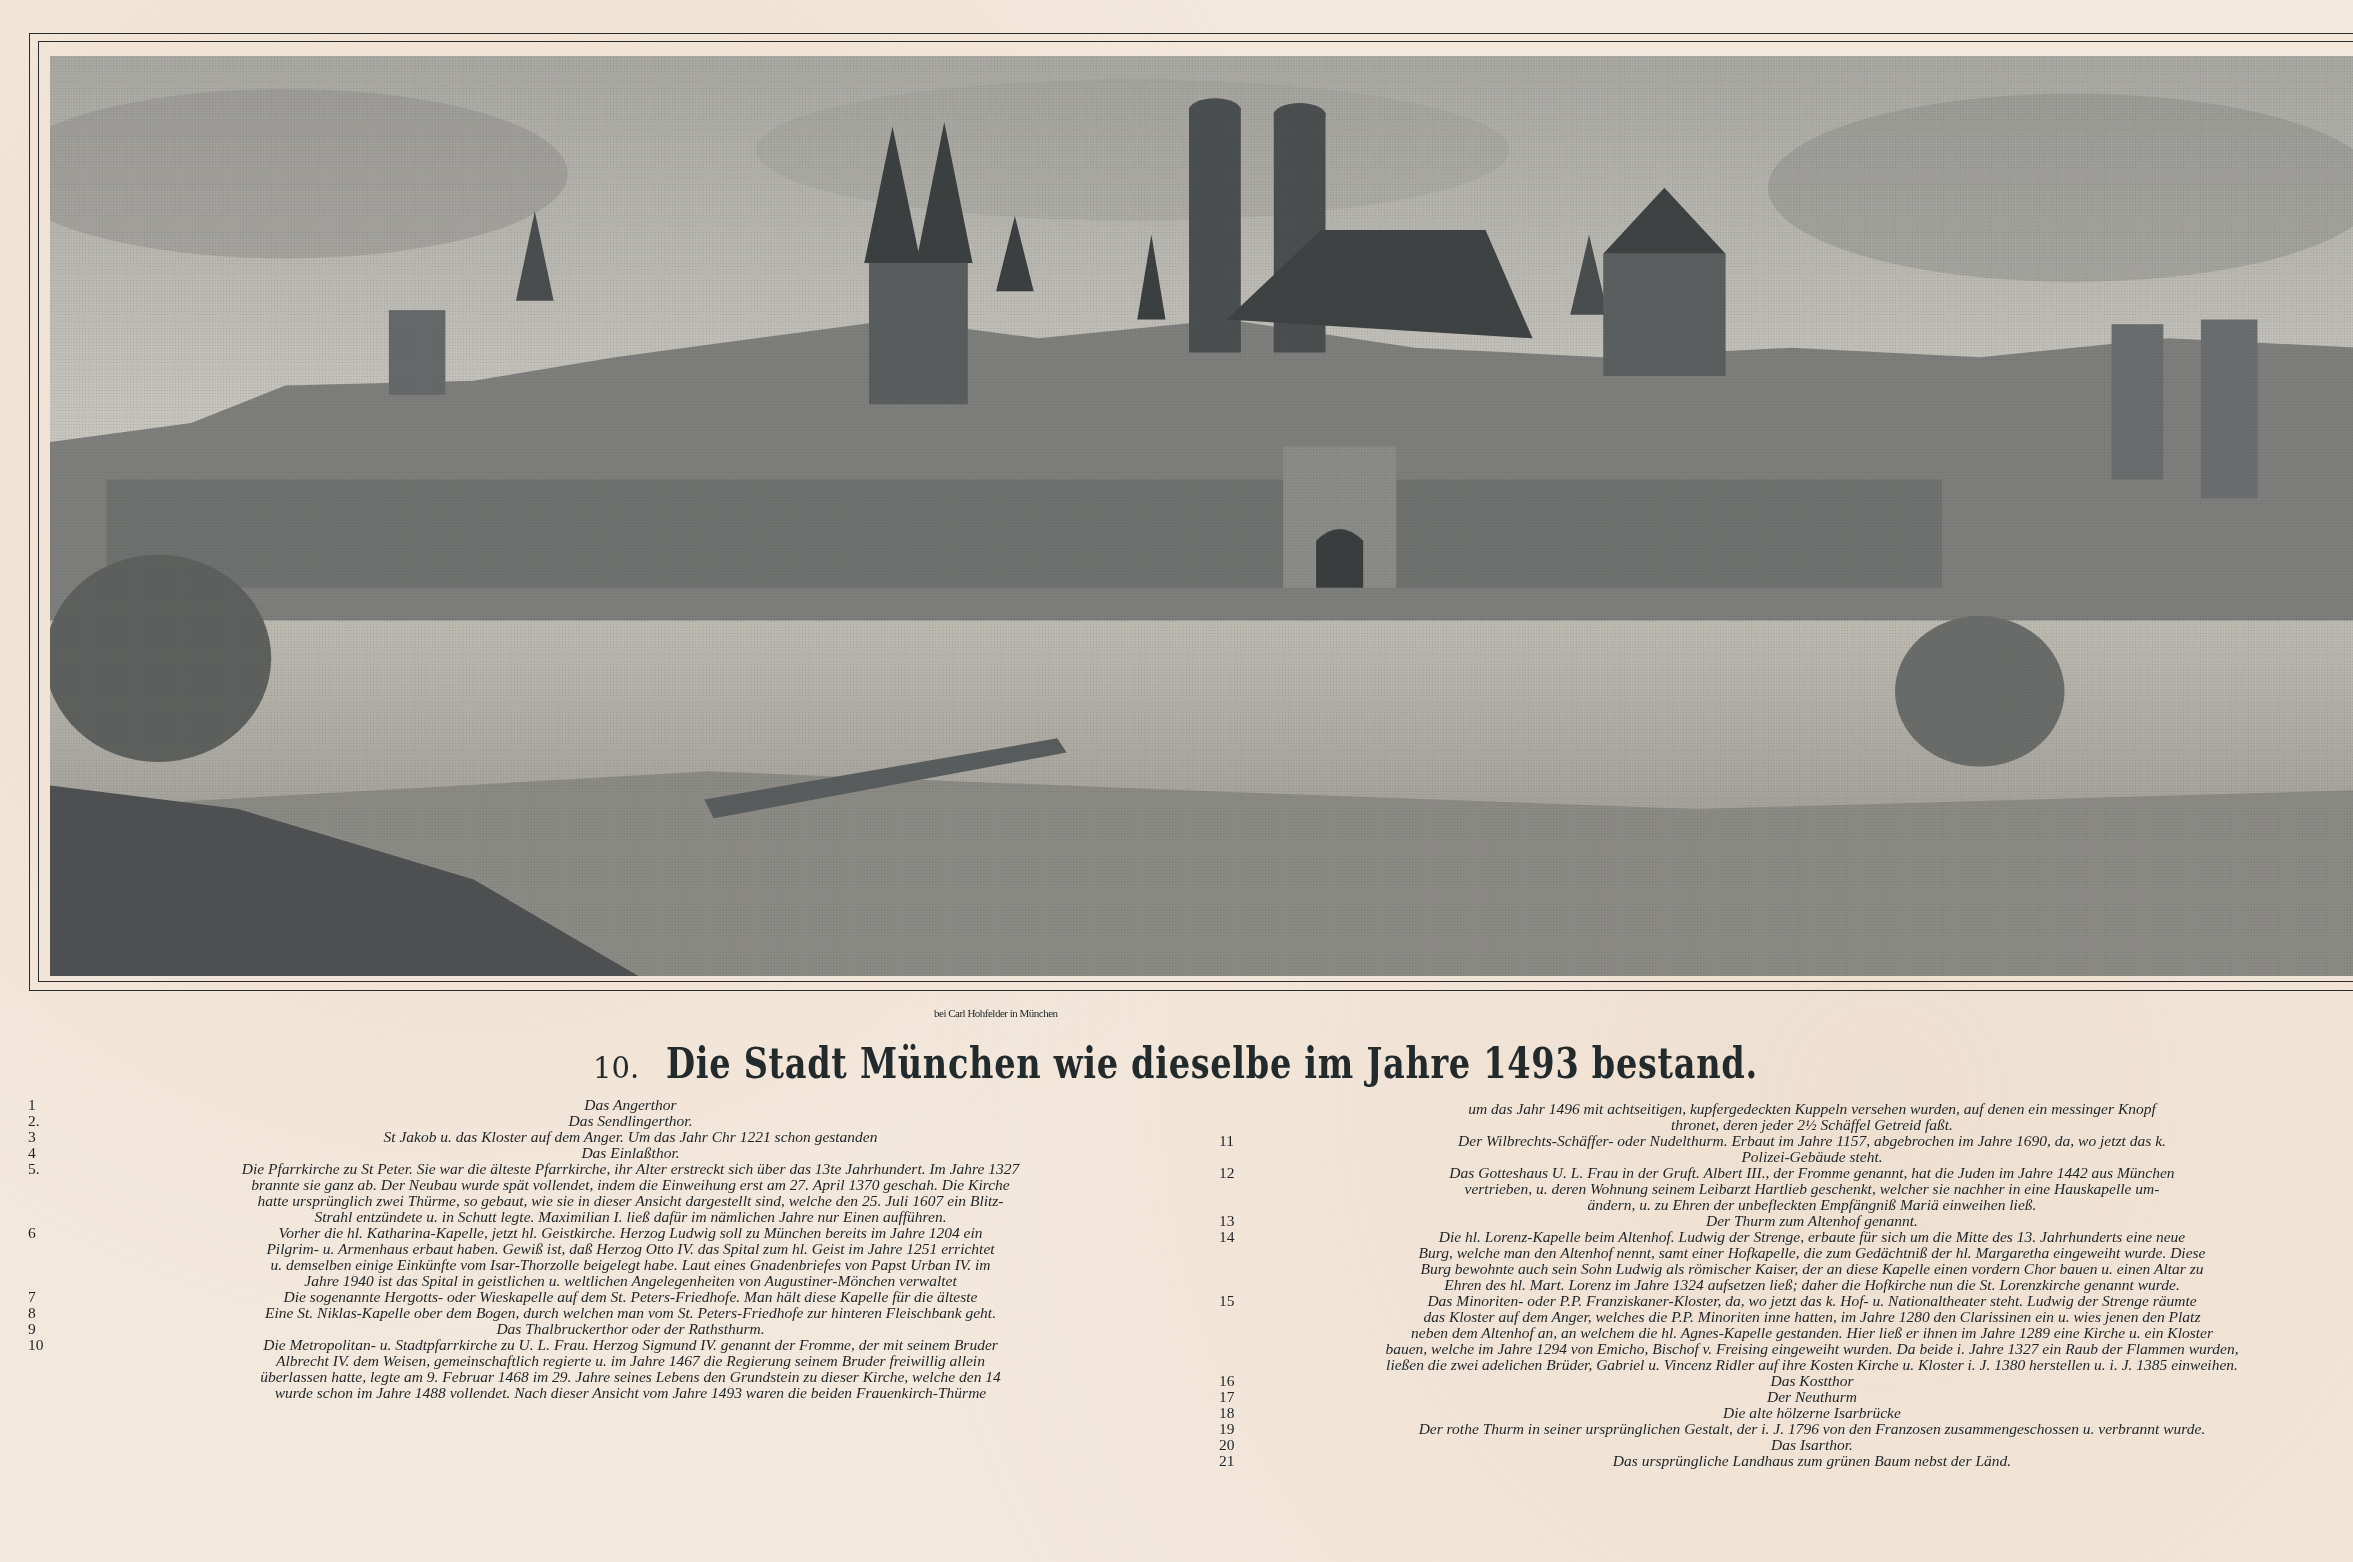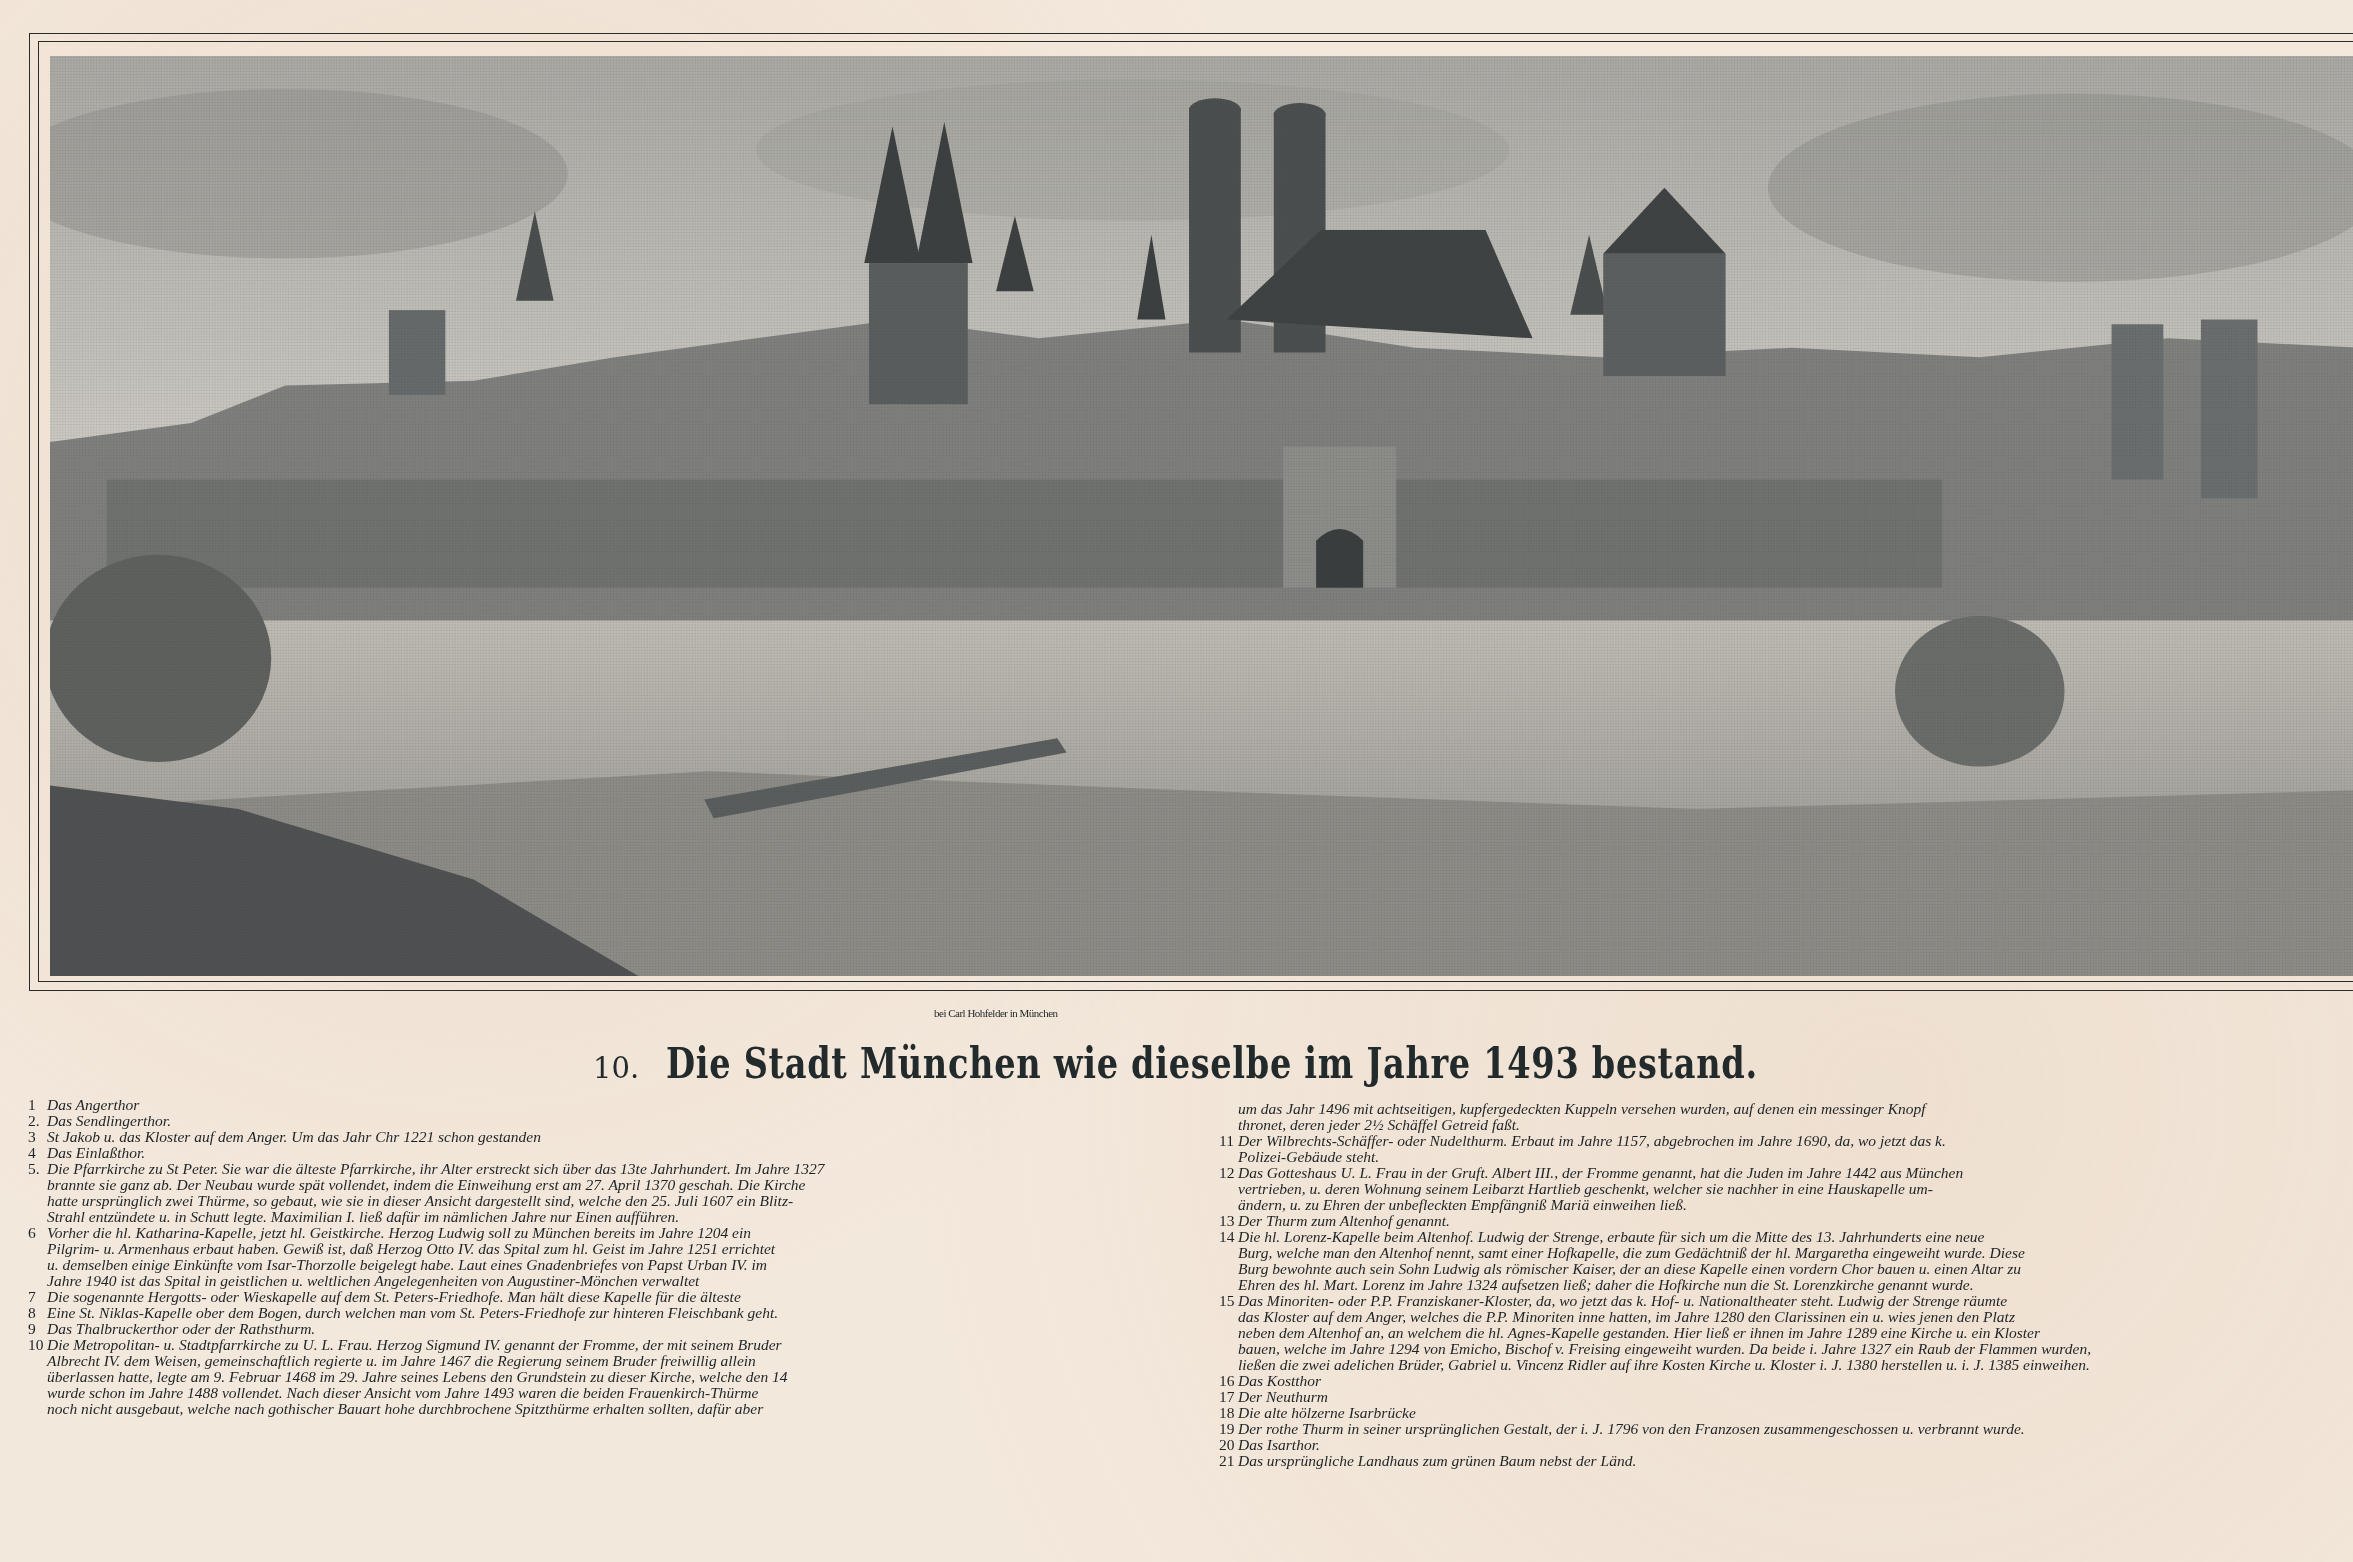--- a/index.html
+++ b/index.html
@@ -20,21 +20,21 @@
   .artwork svg { width:100%; height:100%; display:block; }
   .publisher { position:absolute; left:934px; top:1007px; font-size:11px; font-family:"Liberation Serif", serif; letter-spacing:-0.5px; }
   .title-row { position:absolute; left:593px; top:1038px; white-space:nowrap; display:flex; align-items:baseline; gap:27px; }
   .title-num { font-size:29px; font-family:"DejaVu Serif", serif; }
   .title-text { font-size:43px; font-weight:bold; font-family:"DejaVu Serif", serif; letter-spacing:0.9px; transform:scaleX(0.78); transform-origin:left; display:inline-block; }
   .legend { position:absolute; top:1097px; font-family:"Liberation Serif", serif; font-style:italic; font-size:15.5px; line-height:16px; color:#1e2326; }
   .legend.left { left:28px; width:1186px; }
   .legend.right { left:1219px; top:1101px; width:1167px; }
   .entry { display:flex; }
   .entry .num { width:19px; flex:none; font-style:normal; }
-  .entry .txt { flex:1; white-space:pre-wrap; }
+  .entry .txt { flex:1; white-space:pre-wrap;text-align:center; }
 </style>
 </head>
 <body>
 
 <div class="frame-outer"></div>
 <div class="frame-inner"></div>
 
 <div class="artwork">
   <svg viewBox="0 0 4910 1955" preserveAspectRatio="none">
     <defs>
@@ -178,24 +178,20 @@
       <span class="txt">Albrecht IV. dem Weisen, gemeinschaftlich regierte u. im Jahre 1467 die Regierung seinem Bruder freiwillig allein</span>
     </div>
     <div class="entry">
       <span class="num"></span>
       <span class="txt">überlassen hatte, legte am 9. Februar 1468 im 29. Jahre seines Lebens den Grundstein zu dieser Kirche, welche den 14</span>
     </div>
     <div class="entry">
       <span class="num"></span>
       <span class="txt">wurde schon im Jahre 1488 vollendet. Nach dieser Ansicht vom Jahre 1493 waren die beiden Frauenkirch-Thürme</span>
     </div>
-    <div class="entry">
-      <span class="num"></span>
-      <span class="txt">noch nicht ausgebaut, welche nach gothischer Bauart hohe durchbrochene Spitzthürme erhalten sollten, dafür aber</span>
-    </div>
   </div>
 <div class="legend right" id="legend-right">
     <div class="entry">
       <span class="num"></span>
       <span class="txt">um das Jahr 1496 mit achtseitigen, kupfergedeckten Kuppeln versehen wurden, auf denen ein messinger Knopf</span>
     </div>
     <div class="entry">
       <span class="num"></span>
       <span class="txt">thronet, deren jeder 2½ Schäffel Getreid faßt.</span>
     </div>

